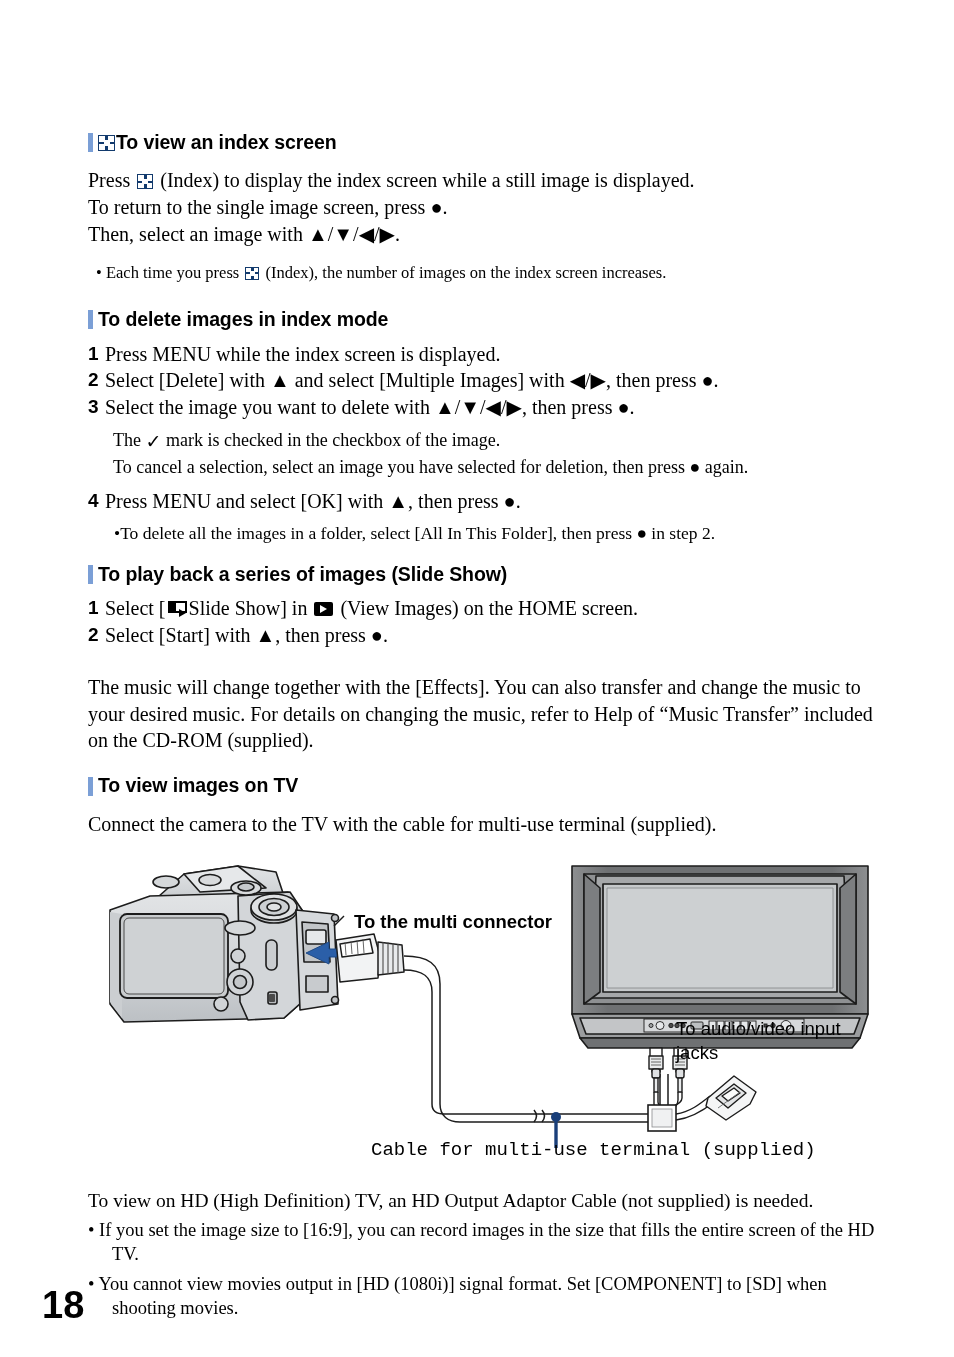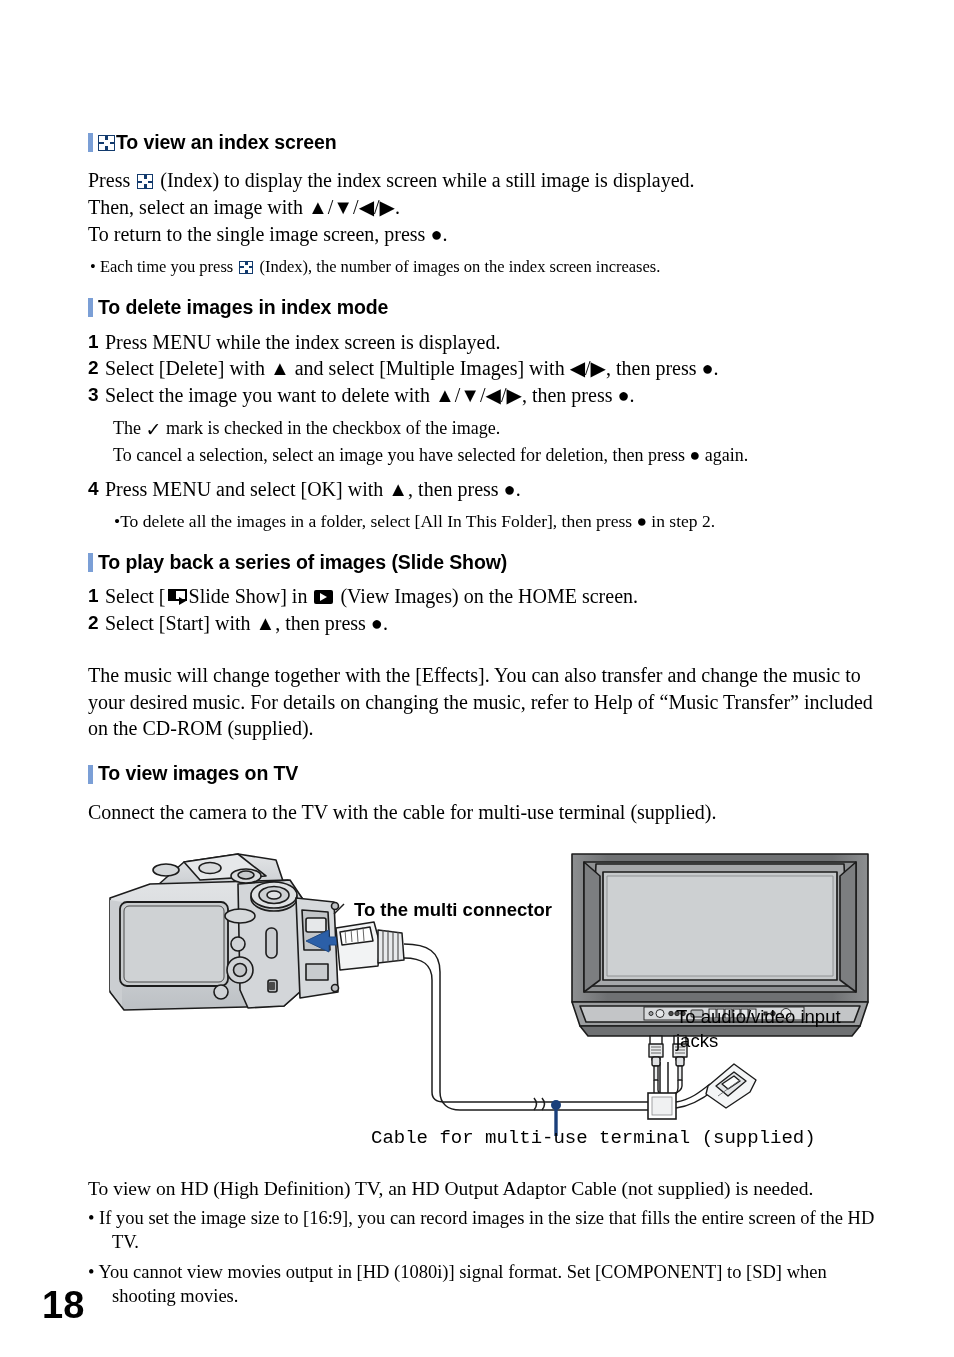--- a/index.html
+++ b/index.html
@@ -93,21 +93,21 @@
     white-space: nowrap;
   }
   .para {
     font-size: 20px;
     line-height: 1.32;
     margin: 0;
   }
   .small-note {
     font-size: 16.5px;
     line-height: 1.3;
-    margin: 2px;
+    margin: 8px;
     white-space: nowrap;
   }
   .step-row {
     display: flex;
     align-items: flex-start;
     font-size: 20px;
     line-height: 1.33;
     white-space: nowrap;
   }
   .step-num {
@@ -248,22 +248,22 @@
 
     <div class="spacer-14"></div>
 
     <p class="body-line">
       <span>Press</span>
       <span class="icon-index inline">
         <i class="a"></i><i class="b"></i><i class="c"></i><i class="d"></i><i class="e"></i>
       </span>
       <span>(Index) to display the index screen while a still image is displayed.</span>
     </p>
+    <p class="body-line">To return to the single image screen, press ●.</p>
     <p class="body-line">Then, select an image with ▲/▼/◀/▶.</p>
-    <p class="body-line">To return to the single image screen, press ●.</p>
 
     <div style="height:6px"></div>
 
     <p class="small-note">
       <span>• Each time you press</span>
       <span class="icon-index inline" style="width:14px;height:13px">
         <i class="a" style="left:1px;top:1px;width:4.5px;height:4.5px"></i>
         <i class="b" style="left:8.5px;top:1px;width:4.5px;height:4.5px"></i>
         <i class="c" style="left:4.5px;top:4.5px;width:5px;height:4.5px"></i>
         <i class="d" style="left:1px;top:7.5px;width:4.5px;height:4.5px"></i>

